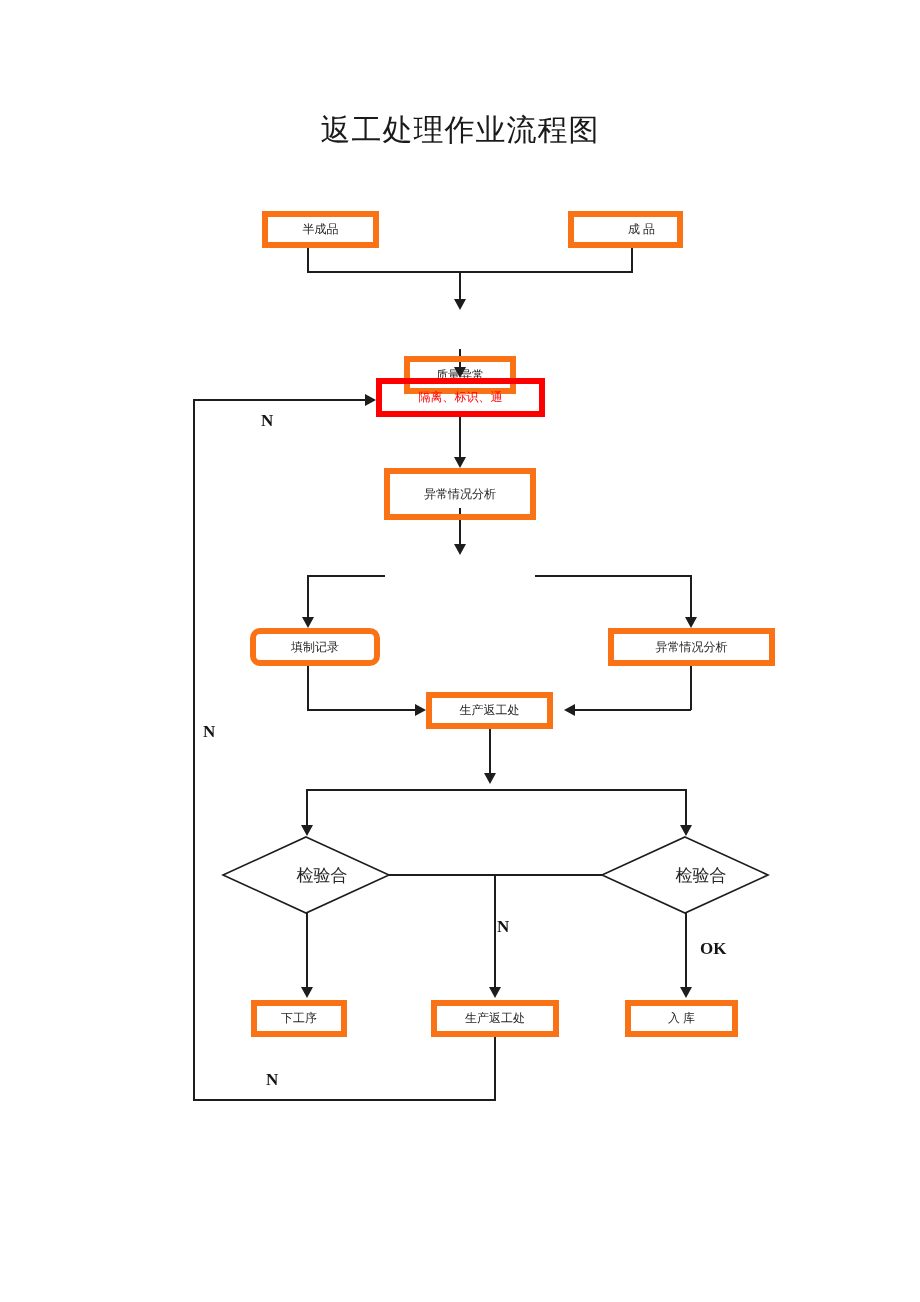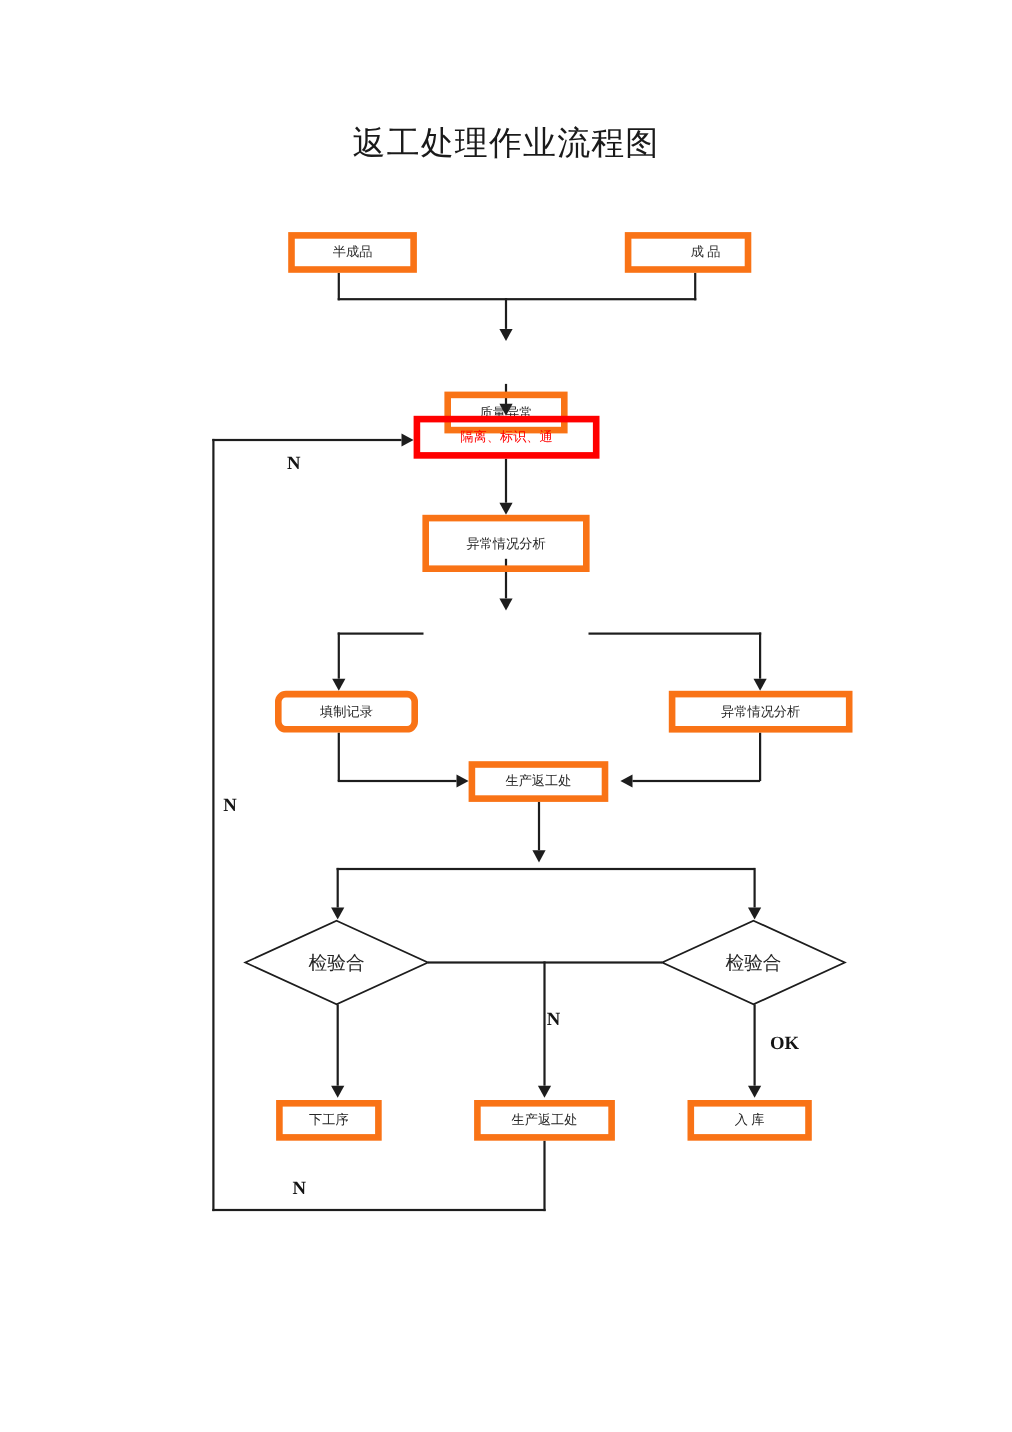--- a/index.html
+++ b/index.html
@@ -65,21 +65,21 @@
   .diamond {
     position: absolute;
     z-index: 3;
   }
   .diamond svg {
     display: block;
     overflow: visible;
   }
   .diamond .dlabel {
     position: absolute;
-    left: 0;
+    left: 16px;
     top: 0;
     width: 100%;
     height: 100%;
     display: flex;
     align-items: center;
     justify-content: center;
     font-size: 17px;
     color: #262626;
     font-family: Liberation Serif, serif;
     white-space: nowrap;

